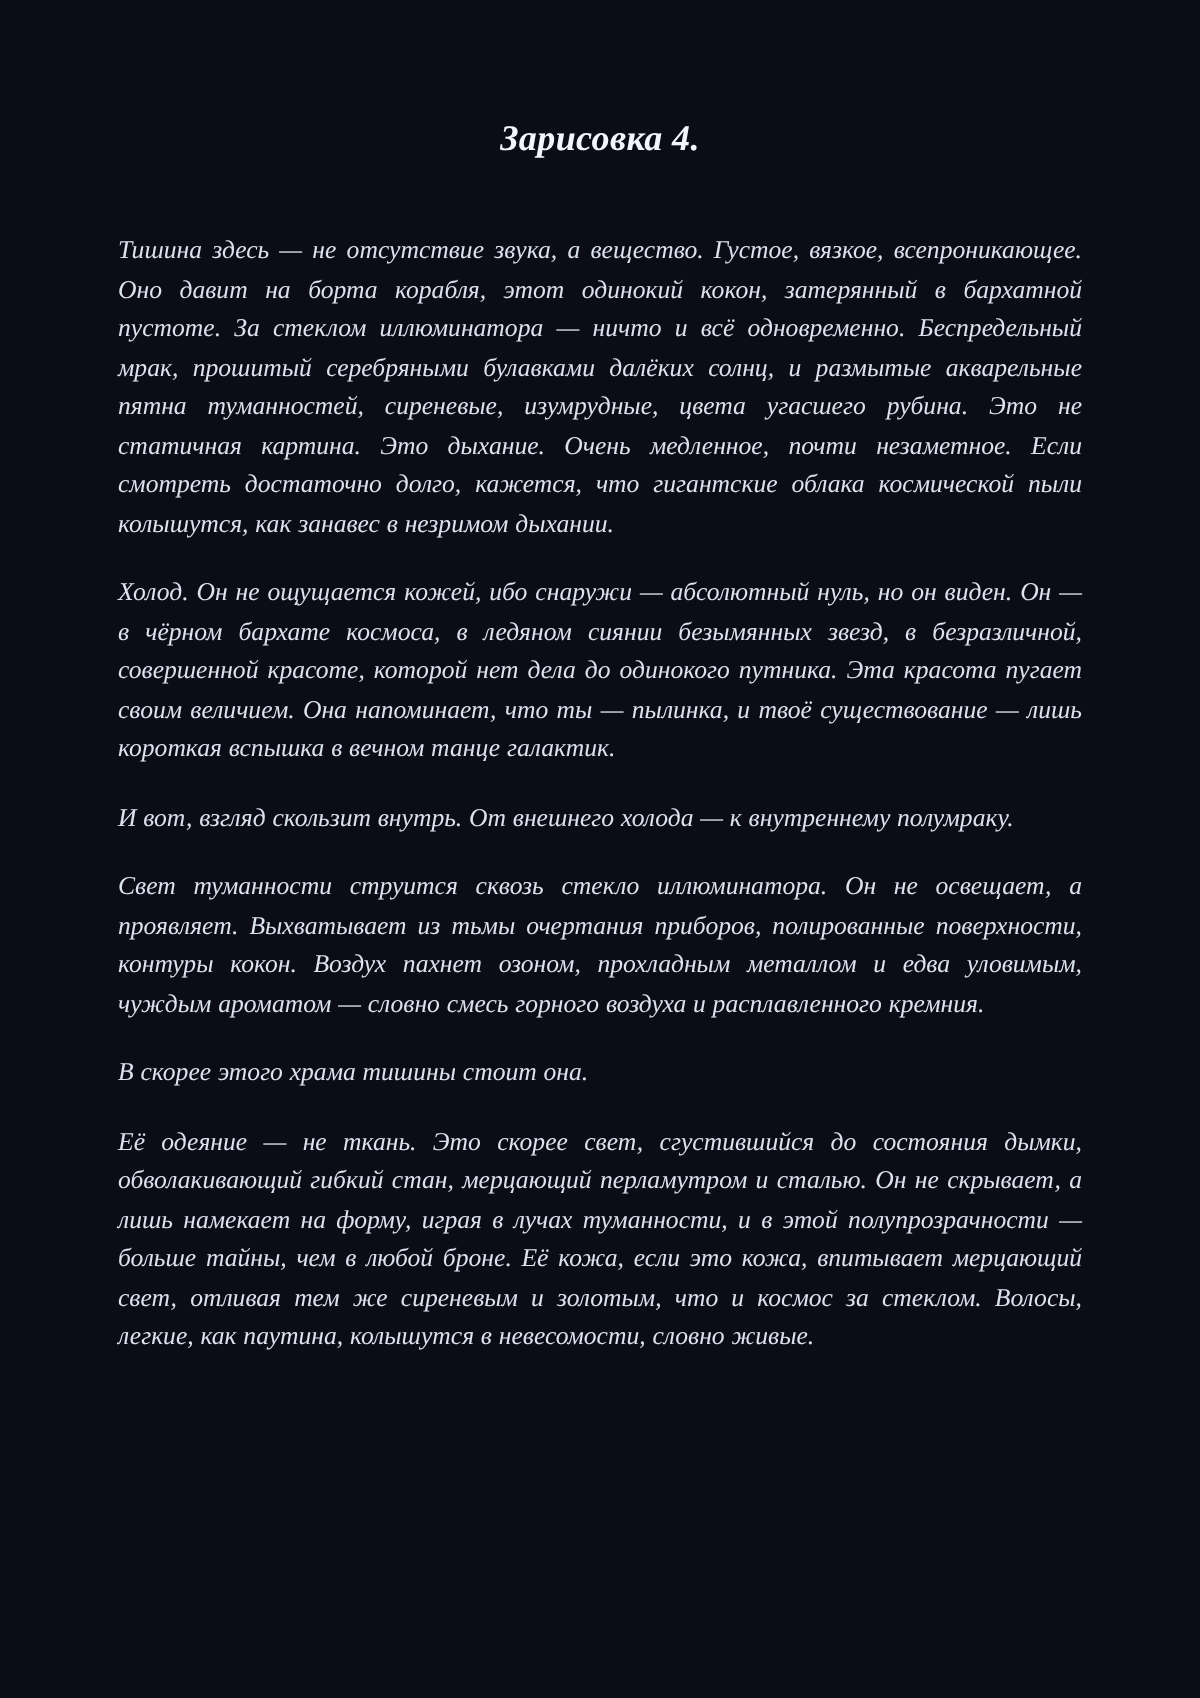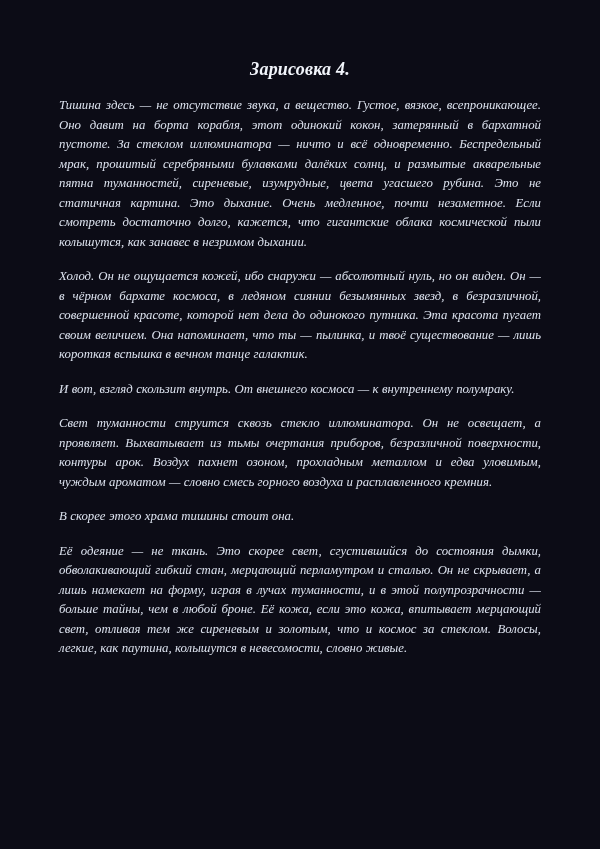--- a/index.html
+++ b/index.html
@@ -35,21 +35,21 @@
     font-style: italic;
     font-weight: bold;
     font-size: 18px;
     line-height: 22px;
     color: #f2f5fb;
     letter-spacing: 0.2px;
     padding-top: 58px;
     text-rendering: optimizeLegibility;
   }
   .body-copy {
-    margin-top: 16px;
+    margin-top: 36px;
   }
   p.para {
     margin: 0 0 15px 0;
     padding: 0;
     text-align: justify;
     text-justify: inter-word;
     font-style: italic;
     font-weight: normal;
     font-size: 12.8px;
     line-height: 19.5px;
@@ -65,20 +65,20 @@
 <body>
 
 <div class="page">
   <div class="page-inner">
 
     <h1 class="doc-title">Зарисовка 4.</h1>
 
     <div class="body-copy">
       <p class="para">Тишина здесь — не отсутствие звука, а вещество. Густое, вязкое, всепроникающее. Оно давит на борта корабля, этот одинокий кокон, затерянный в бархатной пустоте. За стеклом иллюминатора — ничто и всё одновременно. Беспредельный мрак, прошитый серебряными булавками далёких солнц, и размытые акварельные пятна туманностей, сиреневые, изумрудные, цвета угасшего рубина. Это не статичная картина. Это дыхание. Очень медленное, почти незаметное. Если смотреть достаточно долго, кажется, что гигантские облака космической пыли колышутся, как занавес в незримом дыхании.</p>
       <p class="para">Холод. Он не ощущается кожей, ибо снаружи — абсолютный нуль, но он виден. Он — в чёрном бархате космоса, в ледяном сиянии безымянных звезд, в безразличной, совершенной красоте, которой нет дела до одинокого путника. Эта красота пугает своим величием. Она напоминает, что ты — пылинка, и твоё существование — лишь короткая вспышка в вечном танце галактик.</p>
-      <p class="para">И вот, взгляд скользит внутрь. От внешнего космоса — к внутреннему полумраку.</p>
-      <p class="para">Свет туманности струится сквозь стекло иллюминатора. Он не освещает, а проявляет. Выхватывает из тьмы очертания приборов, безразличной поверхности, контуры арок. Воздух пахнет озоном, прохладным металлом и едва уловимым, чуждым ароматом — словно смесь горного воздуха и расплавленного кремния.</p>
+      <p class="para">И вот, взгляд скользит внутрь. От внешнего холода — к внутреннему полумраку.</p>
+      <p class="para">Свет туманности струится сквозь стекло иллюминатора. Он не освещает, а проявляет. Выхватывает из тьмы очертания приборов, полированные поверхности, контуры кокон. Воздух пахнет озоном, прохладным металлом и едва уловимым, чуждым ароматом — словно смесь горного воздуха и расплавленного кремния.</p>
       <p class="para">В скорее этого храма тишины стоит она.</p>
       <p class="para">Её одеяние — не ткань. Это скорее свет, сгустившийся до состояния дымки, обволакивающий гибкий стан, мерцающий перламутром и сталью. Он не скрывает, а лишь намекает на форму, играя в лучах туманности, и в этой полупрозрачности — больше тайны, чем в любой броне. Её кожа, если это кожа, впитывает мерцающий свет, отливая тем же сиреневым и золотым, что и космос за стеклом. Волосы, легкие, как паутина, колышутся в невесомости, словно живые.</p>
     </div>
 
   </div>
 </div>
 
 </body></html>

